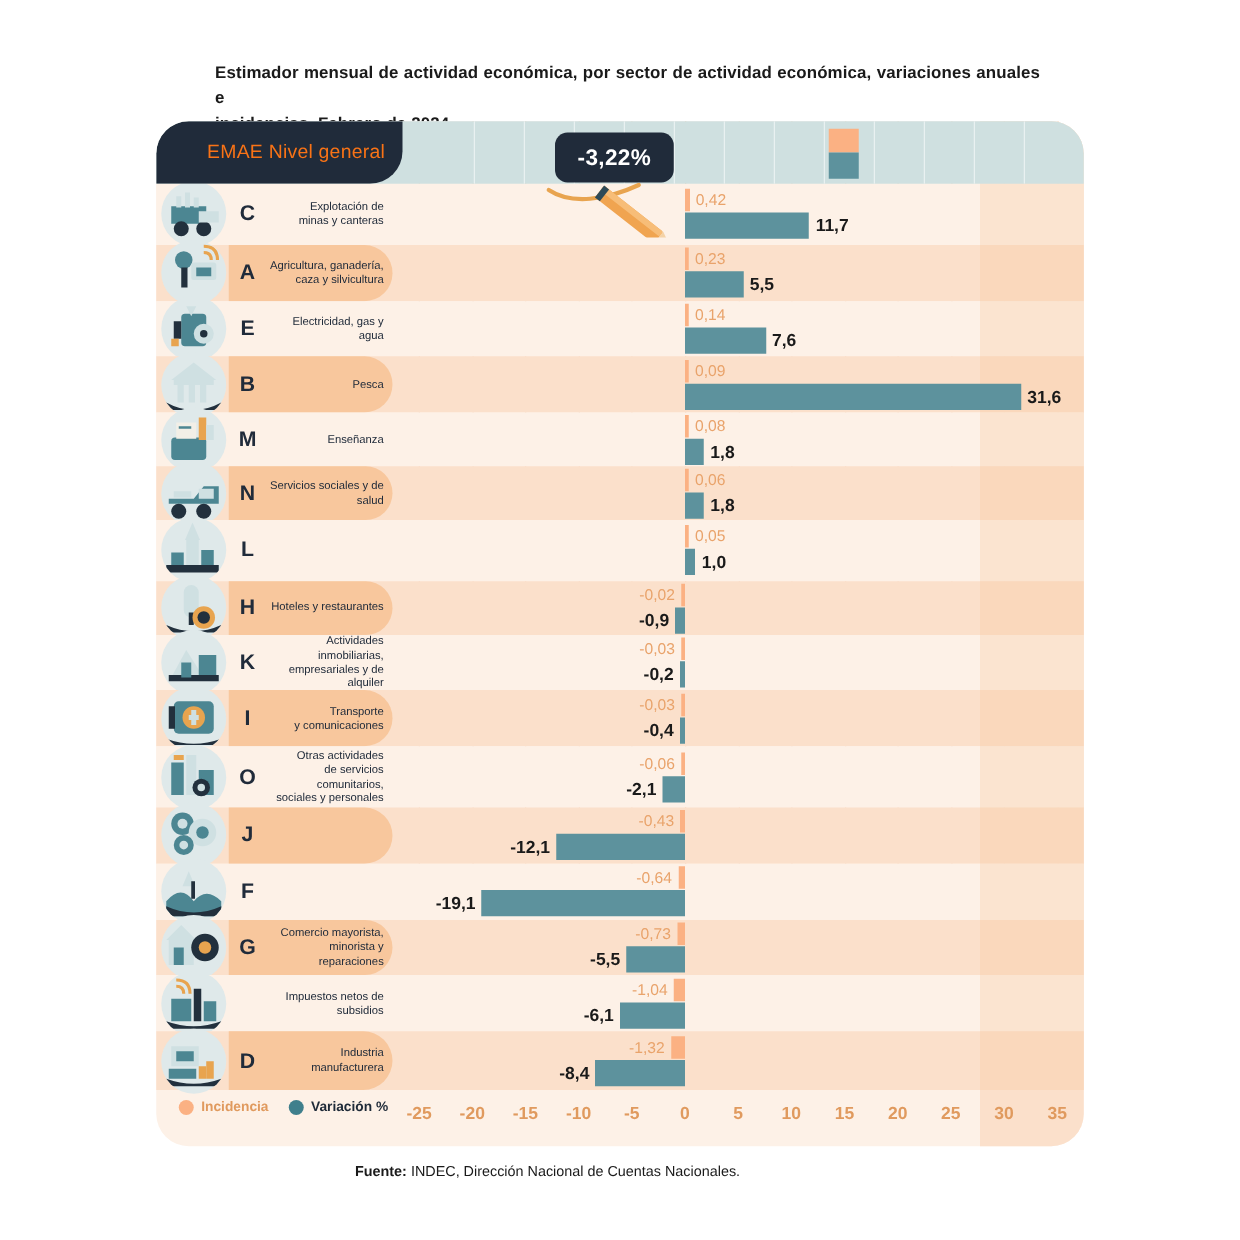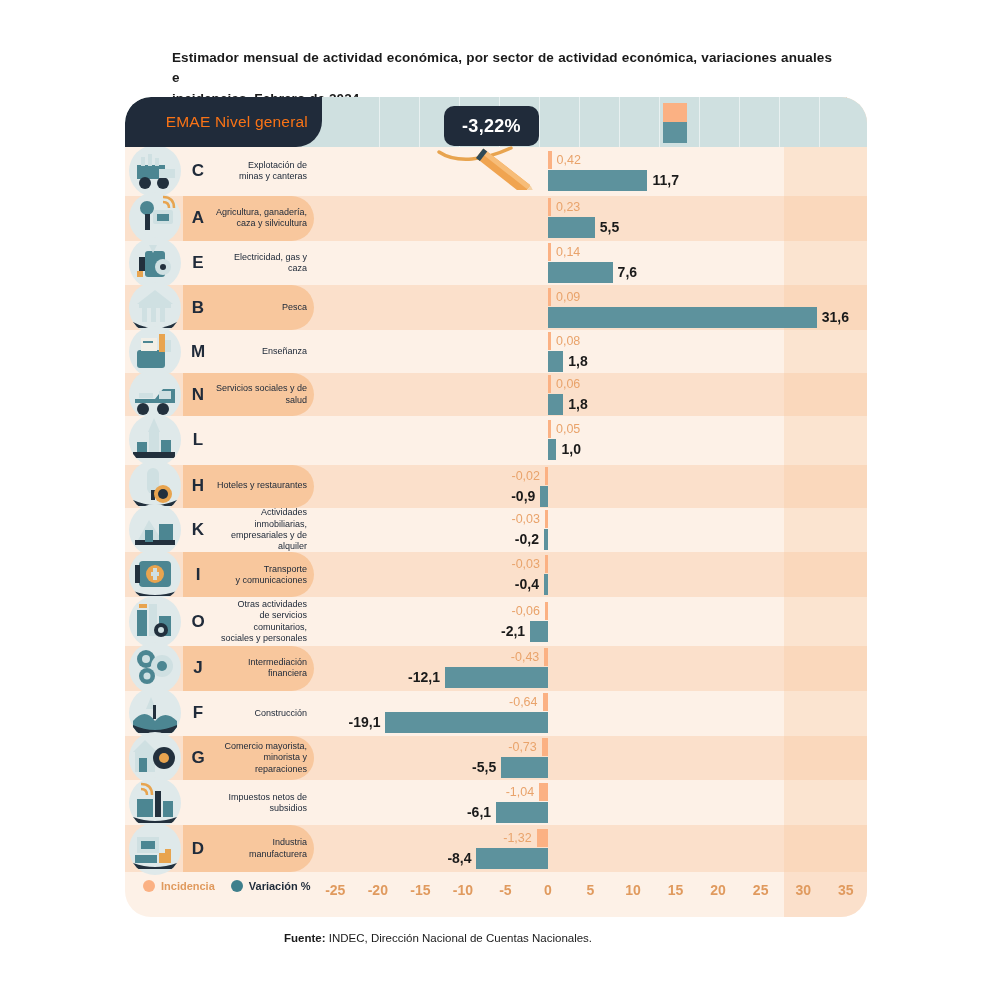--- a/index.html
+++ b/index.html
@@ -314,21 +314,21 @@
           <div class="row-nameplate light" style="border-top-right-radius: 26px; border-bottom-right-radius: 26px;"></div>
           <div class="row-icon" style="top: -3.58737px;"><svg viewBox="0 0 52 52" width="52" height="52">
               <rect x="16" y="14" width="20" height="26" rx="3" fill="#4c8692"></rect>
               <circle cx="34" cy="30" r="8" fill="#cfe0e2"></circle>
               <circle cx="34" cy="30" r="3" fill="#22303d"></circle>
               <rect x="10" y="20" width="6" height="14" fill="#22303d"></rect>
               <path d="M20 8 l8 0 l-4 8 z" fill="#cfe0e2"></path>
               <rect x="8" y="34" width="6" height="6" fill="#e8a44f"></rect>
             </svg></div>
           <div class="row-letter" style="background: transparent; width: 34px; left: 56px;">E</div>
-          <div class="row-label" style="left: 90px; width: 98px; white-space: pre-line;">Electricidad, gas y caza</div>
+          <div class="row-label" style="left: 90px; width: 98px; white-space: pre-line;">Electricidad, gas y agua</div>
           <div class="bar-inc" style="left: 422.962px; width: 3px; top: 2.41263px;"></div>
           <div class="lbl-inc" style="top: 2.41263px; left: 430.962px;">0,14</div>
           <div class="bar-var" style="left: 422.962px; width: 64.6585px; top: 21.4126px;"></div>
           <div class="lbl-var" style="top: 21.4126px; left: 492.62px;">7,6</div>
         </div>
         <div class="row row-bg-b" style="top: 138.374px; height: 44.8253px;">
           <div class="band-overlay"></div>
           <div class="row-nameplate" style="border-top-right-radius: 26px; border-bottom-right-radius: 26px;"></div>
           <div class="row-icon" style="top: -3.58737px;"><svg viewBox="0 0 52 52" width="52" height="52">
               <rect x="10" y="22" width="32" height="4" fill="#cfe0e2"></rect>
@@ -473,37 +473,35 @@
           <div class="row-nameplate" style="border-top-right-radius: 26px; border-bottom-right-radius: 26px;"></div>
           <div class="row-icon" style="top: -3.58737px;"><svg viewBox="0 0 52 52" width="52" height="52">
               <circle cx="17" cy="17" r="9" fill="#4c8692"></circle>
               <circle cx="17" cy="17" r="4" fill="#cfe0e2"></circle>
               <circle cx="33" cy="24" r="11" fill="#cfe0e2"></circle>
               <circle cx="33" cy="24" r="5" fill="#4c8692"></circle>
               <circle cx="18" cy="34" r="8" fill="#4c8692"></circle>
               <circle cx="18" cy="34" r="3.5" fill="#cfe0e2"></circle>
             </svg></div>
           <div class="row-letter" style="background: transparent; width: 34px; left: 56px;">J</div>
-          <div class="row-label" style="left: 90px; width: 98px; white-space: pre-line;">Intermediación financiera</div>
           <div class="bar-inc" style="left: 419.303px; width: 3.65831px; top: 2.41263px;"></div>
           <div class="lbl-inc" style="top: 2.41263px; right: 327.697px;">-0,43</div>
           <div class="bar-var" style="left: 320.018px; width: 102.943px; top: 21.4126px;"></div>
           <div class="lbl-var" style="top: 21.4126px; right: 426.982px;">-12,1</div>
         </div>
         <div class="row row-bg-a" style="top: 543.75px; height: 44.8253px;">
           <div class="band-overlay"></div>
           <div class="row-nameplate light" style="border-top-right-radius: 26px; border-bottom-right-radius: 26px;"></div>
           <div class="row-icon" style="top: -3.58737px;"><svg viewBox="0 0 52 52" width="52" height="52">
               <path d="M4 34 q12 -14 22 0 q10 -12 22 0 l0 12 l-44 0 z" fill="#4c8692"></path>
               <path d="M22 10 l5 12 l-10 0 z" fill="#cfe0e2"></path>
               <rect x="24" y="18" width="3" height="14" fill="#22303d"></rect>
               <path d="M4 38 q22 10 44 0 l0 8 l-44 0 z" fill="#22303d"></path>
             </svg></div>
           <div class="row-letter" style="background: transparent; width: 34px; left: 56px;">F</div>
-          <div class="row-label" style="left: 90px; width: 98px; white-space: pre-line;">Construcción</div>
           <div class="bar-inc" style="left: 417.517px; width: 5.44492px; top: 2.41263px;"></div>
           <div class="lbl-inc" style="top: 2.41263px; right: 329.483px;">-0,64</div>
           <div class="bar-var" style="left: 260.465px; width: 162.497px; top: 21.4126px;"></div>
           <div class="lbl-var" style="top: 21.4126px; right: 486.535px;">-19,1</div>
         </div>
         <div class="row row-bg-b" style="top: 588.575px; height: 44.8253px;">
           <div class="band-overlay"></div>
           <div class="row-nameplate" style="border-top-right-radius: 26px; border-bottom-right-radius: 26px;"></div>
           <div class="row-icon" style="top: -3.58737px;"><svg viewBox="0 0 52 52" width="52" height="52">
               <rect x="6" y="20" width="20" height="20" fill="#cfe0e2"></rect>

